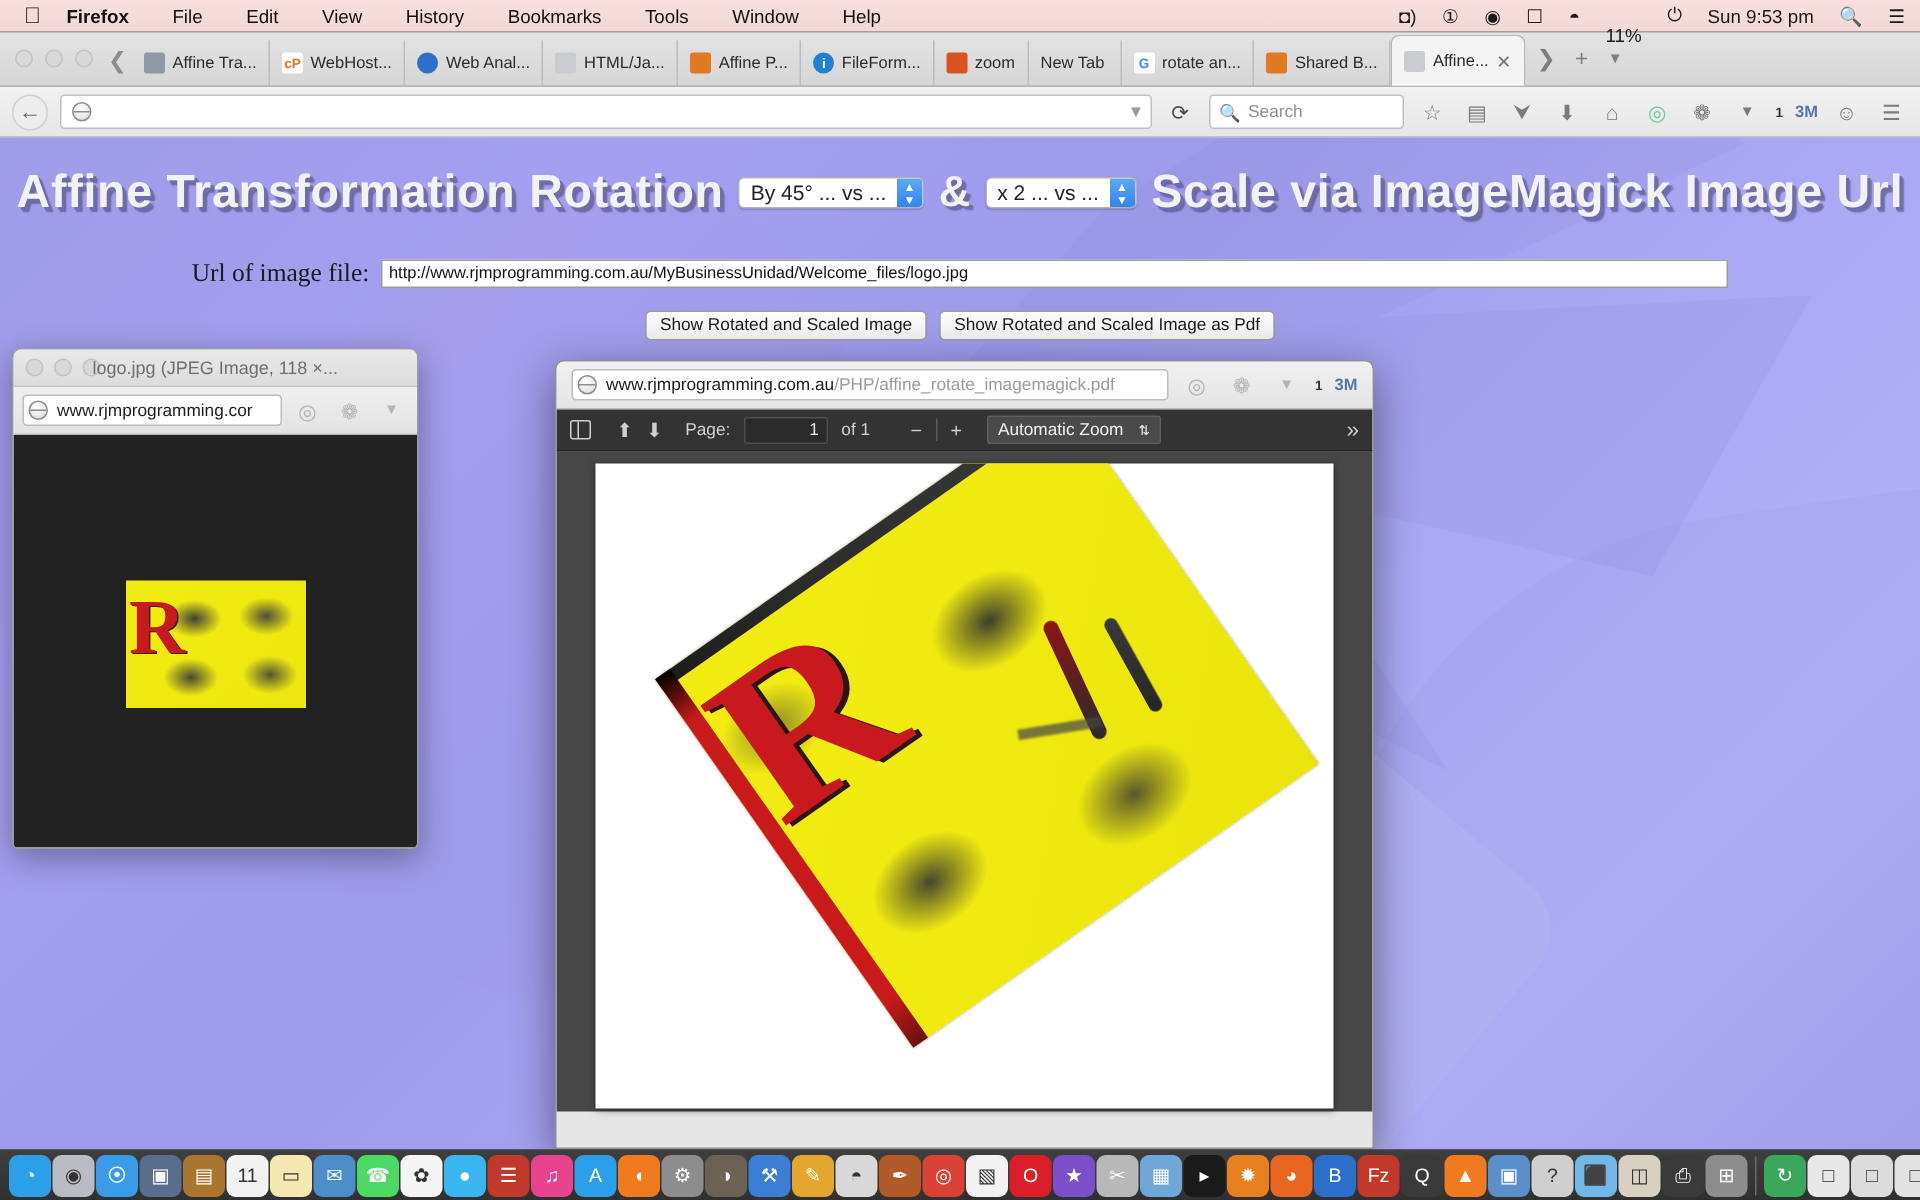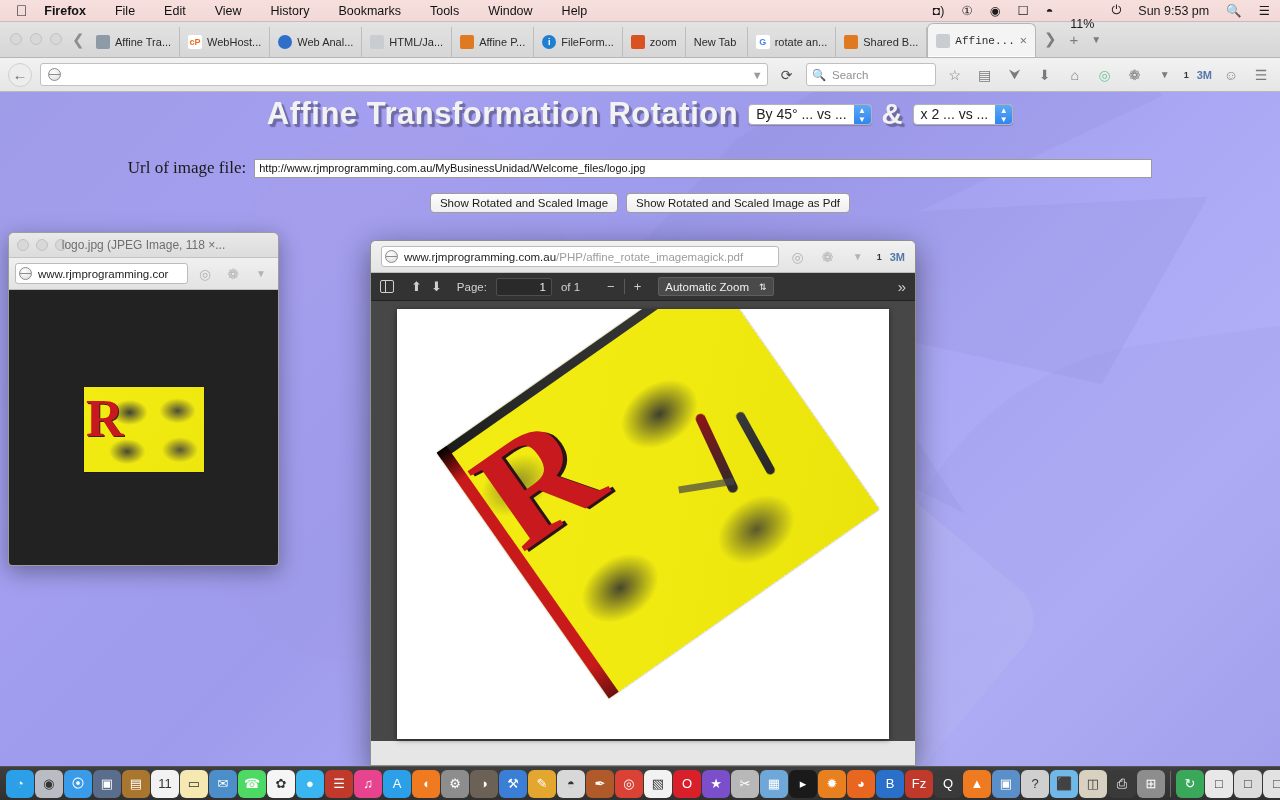--- a/index.html
+++ b/index.html
@@ -76,21 +76,21 @@
   #tabstrip { display:flex; align-items:flex-end; margin-left:88px; height:36px; flex:1; }
   .tab {
     display:flex; align-items:center; height:30px; padding:0 8px;
     border-right:1px solid #bdbdbd; max-width:100px; min-width:62px;
     font-size:11px; color:#2b2b2b; white-space:nowrap; overflow:hidden;
   }
   .tab .fav { width:14px; height:14px; margin-right:5px; flex:none; border-radius:2px;
               font-size:9px; line-height:14px; text-align:center; color:#fff; font-weight:bold; }
   .tab.active {
     background:#f4f4f4; height:34px; border:1px solid #b6b6b6; border-bottom:none;
-    border-radius:6px 6px 0 0; max-width:118px; position:relative; box-shadow:0 -1px 0 #fff inset;font-family:Liberation Mono, monospace;
+    border-radius:6px 6px 0 0; max-width:118px; position:relative; box-shadow:0 -1px 0 #fff inset;
   }
   .tabclose { margin-left:5px; color:#777; font-size:12px; }
   .tabsright { display:flex; align-items:center; height:36px; padding:0 8px; gap:13px; }
   .tabsright span { color:#7d7d7d; font-size:15px; }
 
   #navbar {
     height:34px; background:linear-gradient(to bottom,#f2f2f2,#e6e6e6);
     border-bottom:1px solid #b9b9b9; display:flex; align-items:center; padding:0 8px; gap:8px;
   }
   .backbtn { width:24px; height:24px; border-radius:50%; background:#ededed; border:1px solid #cfcfcf;
@@ -133,21 +133,21 @@
   #content .pgwm3 {
     position:absolute; left:880px; top:260px; width:460px; height:520px;
     background:rgba(142,138,212,0.12); border-radius:300px 0 0 120px; transform:rotate(-8deg);
   }
   #content .pgwm4 {
     position:absolute; left:180px; top:30px; width:400px; height:540px;
     background:rgba(162,158,222,0.11); border-radius:60% 40% 55% 45%;
   }
 
   #headline {
-    position:relative; z-index:3; text-align:center; padding-top:4px;
+    position:relative; z-index:3; text-align:center; padding-top:18px;
     display:flex; align-items:center; justify-content:center; gap:10px;
   }
   .htxt {
     font-family:"Liberation Sans", sans-serif;
     font-size:31px; font-weight:bold; color:#f2f2f2;
     text-shadow: 2px 2px 0 #6f6ca6, 3px 3px 1px rgba(40,38,80,0.45);
     letter-spacing:0.5px;
   }
   .selwrap {
     display:inline-flex; align-items:stretch; height:21px; background:#fff;
@@ -458,20 +458,21 @@
       <span class="htxt">Affine Transformation Rotation</span>
       <span class="selwrap">
         <span class="lbl">By 45° ... vs ...</span>
         <span class="arrows">▲<br>▼</span>
       </span>
       <span class="amp">&amp;</span>
       <span class="selwrap">
         <span class="lbl">x 2 ... vs ...</span>
         <span class="arrows">▲<br>▼</span>
       </span>
+      <span class="htxt">Scale via ImageMagick Image Url</span>
     </div>
 
     <div id="urlrow">
       <span class="lab">Url of image file:</span>
       <div id="imgurl" title="Url of image file">http://www.rjmprogramming.com.au/MyBusinessUnidad/Welcome_files/logo.jpg</div>
     </div>
 
     <div id="btnrow">
       <button class="pbtn">Show Rotated and Scaled Image</button>
       <button class="pbtn">Show Rotated and Scaled Image as Pdf</button>

